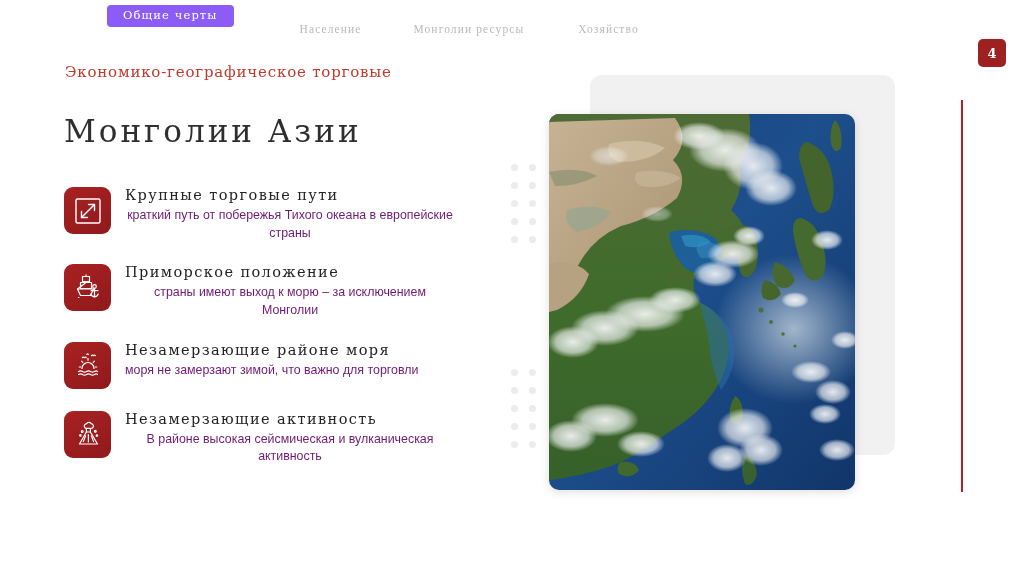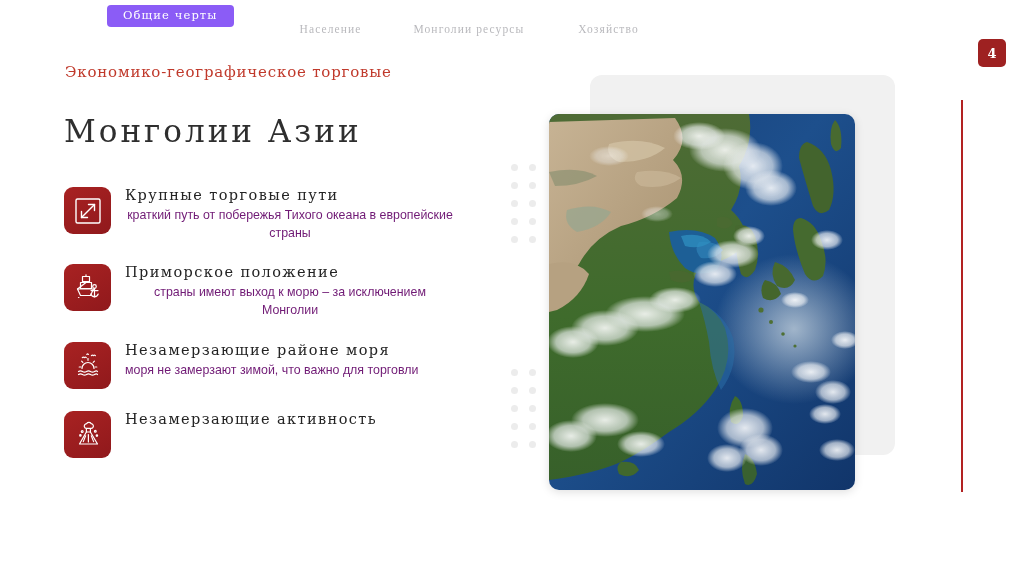--- a/index.html
+++ b/index.html
@@ -261,20 +261,21 @@
         <line x1="12.6" y1="16.8" x2="10.3" y2="22.6"></line>
         <line x1="18.3" y1="16.8" x2="20.6" y2="22.6"></line>
         <circle cx="9.2" cy="12.4" r="0.9"></circle>
         <circle cx="22.3" cy="12.2" r="0.9"></circle>
         <circle cx="7.4" cy="16.4" r="0.7"></circle>
         <circle cx="23.9" cy="16.6" r="0.7"></circle>
       </svg>
     </div>
     <div class="feature-text">
       <div class="feature-title">Незамерзающие активность</div>
+      <div class="feature-desc">В районе высокая сейсмическая и вулканическая активность</div>
     </div>
   </div>
 
 </div>
 
 <div class="dot-grid dots-top">
   <span></span>
     <span></span>
   <span></span>
     <span></span>

